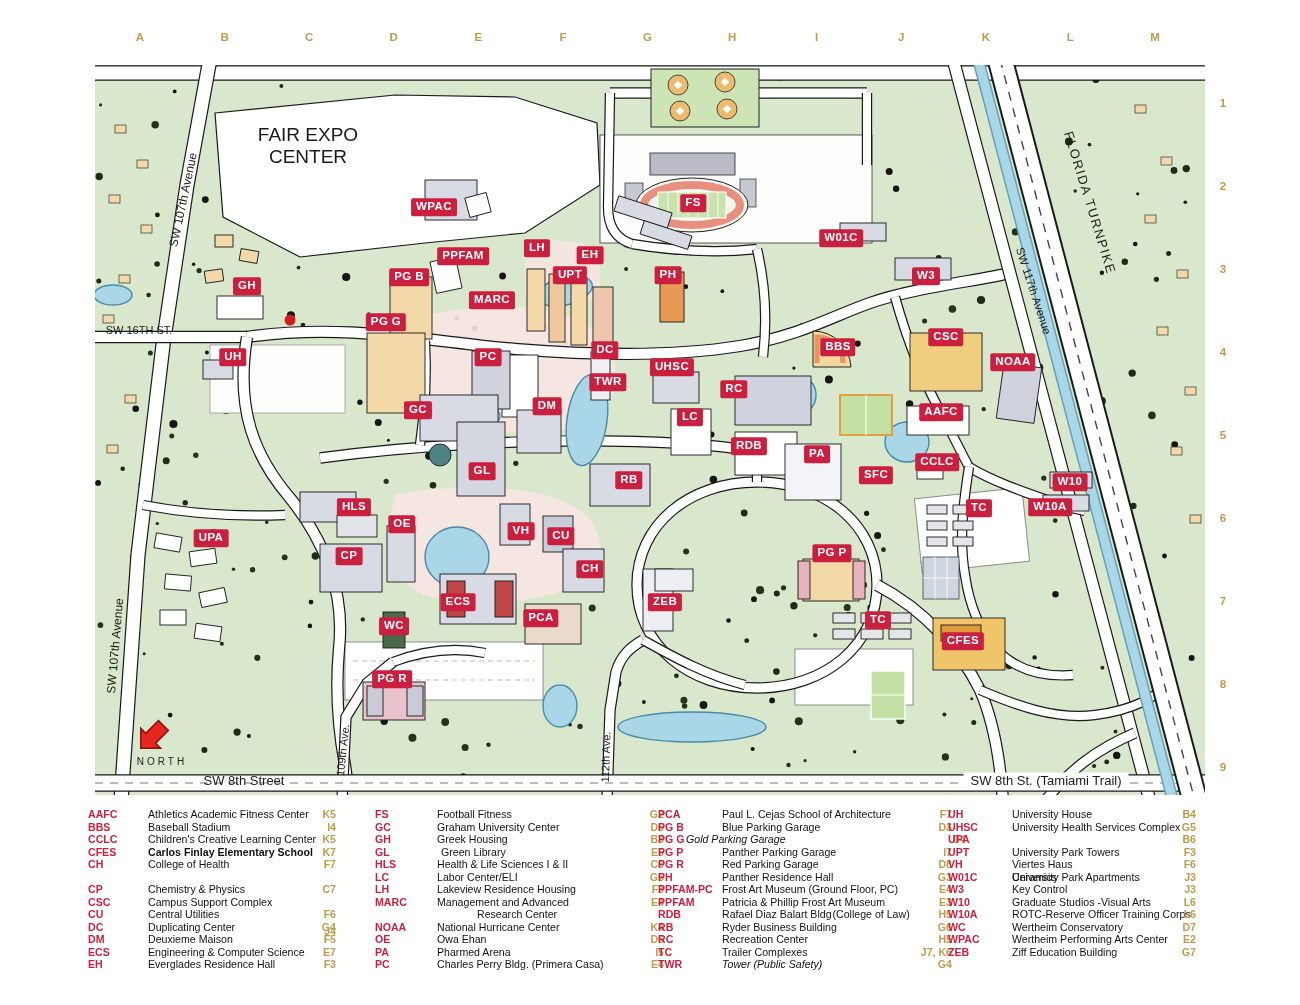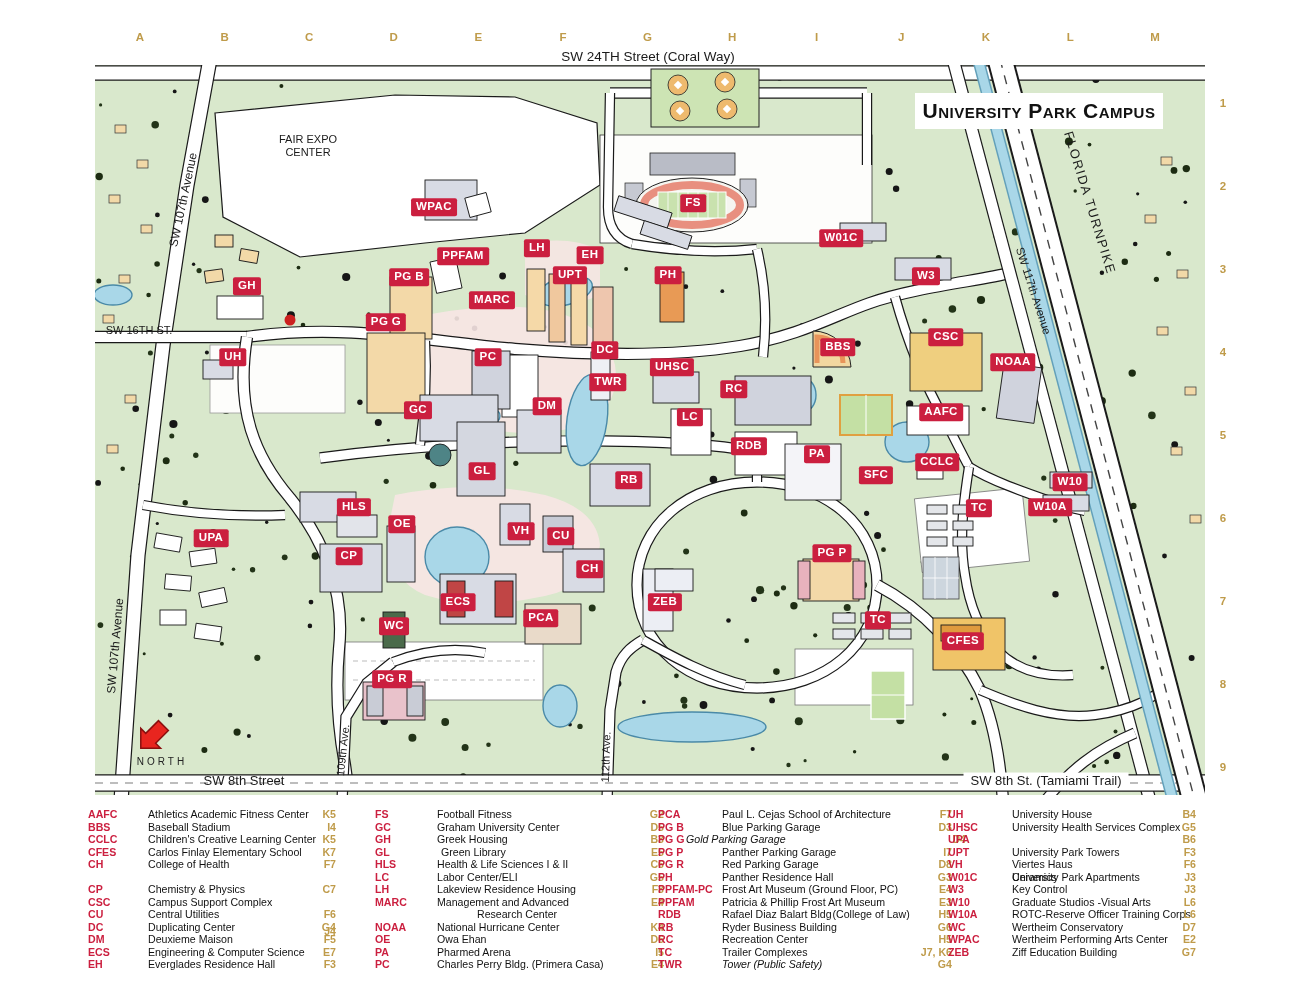--- a/index.html
+++ b/index.html
@@ -17,21 +17,20 @@
   .legend span{position:absolute;white-space:nowrap;font-size:10.6px;line-height:12.5px;}
   .leg-a{color:#cb1f3f;font-weight:bold;font-size:11px;}
   .leg-n{color:#111;}
   .leg-s{font-size:8.5px;color:#111;}
   .leg-g{color:#bf9b4a;font-weight:bold;text-align:right;}
 </style>
 </head>
 <body>
 
 <div id="page">
-  <div id="topstreet">SW 24TH Street (Coral Way)</div>
   <div id="maparea">
       <svg width="1110" height="730" viewBox="0 0 1110 730">
         <rect x="0" y="0" width="1110" height="730" fill="#d9e8cc"></rect>
         <circle cx="646.4" cy="377.1" r="3.9" fill="#161616"></circle>
         <circle cx="775.6" cy="542.7" r="3.3" fill="#1d2c12"></circle>
         <circle cx="251.2" cy="212.0" r="4.1" fill="#161616"></circle>
         <circle cx="788.5" cy="484.7" r="2.4" fill="#1d2c12"></circle>
         <circle cx="943.3" cy="604.2" r="2.7" fill="#161616"></circle>
         <circle cx="312.1" cy="605.5" r="1.6" fill="#1d2c12"></circle>
         <circle cx="850.4" cy="691.9" r="3.6" fill="#233418"></circle>
@@ -440,21 +439,20 @@
         <rect x="794" y="548" width="22" height="10" fill="#e4e6ea" stroke="#1a1a1a" stroke-width="0.9"></rect>
         <rect x="738" y="564" width="22" height="10" fill="#e4e6ea" stroke="#1a1a1a" stroke-width="0.9"></rect>
         <rect x="766" y="564" width="22" height="10" fill="#e4e6ea" stroke="#1a1a1a" stroke-width="0.9"></rect>
         <rect x="794" y="564" width="22" height="10" fill="#e4e6ea" stroke="#1a1a1a" stroke-width="0.9"></rect>
         <circle cx="345" cy="390" r="11" fill="#4e8486" stroke="#1a1a1a" stroke-width="0.9"></circle>
         <g transform="translate(67,662) rotate(135)">
           <path d="M-2,-7 L16,-7 L16,-14 L30,0 L16,14 L16,7 L-2,7 Z" fill="#e8251f" stroke="#8a0f0f" stroke-width="1.5"></path>
         </g>
       </svg>
     </div>
-  <div id="titlebox">University Park Campus</div>
   <div id="northlabel">NORTH</div>
   <div id="labels-layer">
       <div class="badge" style="left: 434px; top: 207px;">WPAC</div>
       <div class="badge" style="left: 693px; top: 203px;">FS</div>
       <div class="badge" style="left: 841px; top: 238px;">W01C</div>
       <div class="badge" style="left: 537px; top: 248px;">LH</div>
       <div class="badge" style="left: 463px; top: 256px;">PPFAM</div>
       <div class="badge" style="left: 590px; top: 255px;">EH</div>
       <div class="badge" style="left: 570px; top: 275px;">UPT</div>
       <div class="badge" style="left: 668px; top: 275px;">PH</div>
@@ -493,21 +491,21 @@
       <div class="badge" style="left: 832px; top: 553px;">PG P</div>
       <div class="badge" style="left: 349px; top: 556px;">CP</div>
       <div class="badge" style="left: 590px; top: 569px;">CH</div>
       <div class="badge" style="left: 458px; top: 602px;">ECS</div>
       <div class="badge" style="left: 665px; top: 602px;">ZEB</div>
       <div class="badge" style="left: 541px; top: 618px;">PCA</div>
       <div class="badge" style="left: 878px; top: 620px;">TC</div>
       <div class="badge" style="left: 394px; top: 626px;">WC</div>
       <div class="badge" style="left: 963px; top: 641px;">CFES</div>
       <div class="badge" style="left: 392px; top: 679px;">PG R</div>
-      <div class="slabel" style="left: 308px; top: 146px; font-size: 11px; transform: translate(-50%, -50%);">FAIR EXPO
+      <div class="slabel" style="left: 308px; top: 146px; font-size: 19px; transform: translate(-50%, -50%);">FAIR EXPO
 CENTER</div>
       <div class="slabel" style="left: 184px; top: 200px; font-size: 12px; transform: translate(-50%, -50%) rotate(-78deg);">SW 107th Avenue</div>
       <div class="slabel" style="left: 116px; top: 646px; font-size: 12px; transform: translate(-50%, -50%) rotate(-85deg);">SW 107th Avenue</div>
       <div class="slabel" style="left: 139px; top: 330px; font-size: 11px; transform: translate(-50%, -50%);">SW 16TH ST.</div>
       <div class="slabel" style="left: 244px; top: 781px; font-size: 13px; transform: translate(-50%, -50%);">SW 8th Street</div>
       <div class="slabel" style="left: 343px; top: 750px; font-size: 11px; transform: translate(-50%, -50%) rotate(-84deg);">109th Ave.</div>
       <div class="slabel" style="left: 606px; top: 757px; font-size: 11px; transform: translate(-50%, -50%) rotate(-88deg);">112th Ave.</div>
       <div class="slabel" style="left: 1046px; top: 781px; font-size: 13px; transform: translate(-50%, -50%); background: rgb(255, 255, 255); padding: 1px 7px;">SW 8th St. (Tamiami Trail)</div>
       <div class="slabel" style="left: 1033px; top: 291px; font-size: 11.5px; transform: translate(-50%, -50%) rotate(72deg);">SW 117th Avenue</div>
       <div class="slabel" style="left: 1089px; top: 203px; font-size: 13px; transform: translate(-50%, -50%) rotate(73deg); letter-spacing: 1.5px;">FLORIDA TURNPIKE</div>
@@ -540,21 +538,21 @@
       <span class="leg-a" style="left: 88px; top: 808px;">AAFC</span>
       <span class="leg-n" style="left: 148px; top: 808px;">Athletics Academic Fitness Center</span>
       <span class="leg-g" style="left: 266px; top: 808px; width: 70px;">K5</span>
       <span class="leg-a" style="left: 88px; top: 820.5px;">BBS</span>
       <span class="leg-n" style="left: 148px; top: 820.5px;">Baseball Stadium</span>
       <span class="leg-g" style="left: 266px; top: 820.5px; width: 70px;">I4</span>
       <span class="leg-a" style="left: 88px; top: 833px;">CCLC</span>
       <span class="leg-n" style="left: 148px; top: 833px;">Children's Creative Learning Center</span>
       <span class="leg-g" style="left: 266px; top: 833px; width: 70px;">K5</span>
       <span class="leg-a" style="left: 88px; top: 845.5px;">CFES</span>
-      <span class="leg-n" style="left: 148px; top: 845.5px;">Carlos Finlay Elementary School</span>
+      <span class="leg-n" style="left: 148px; top: 845.5px; font-weight: bold;">Carlos Finlay Elementary School</span>
       <span class="leg-g" style="left: 266px; top: 845.5px; width: 70px;">K7</span>
       <span class="leg-a" style="left: 88px; top: 858px;">CH</span>
       <span class="leg-n" style="left: 148px; top: 858px;">College of Health</span>
       <span class="leg-g" style="left: 266px; top: 858px; width: 70px;">F7</span>
       <span class="leg-a" style="left: 88px; top: 883px;">CP</span>
       <span class="leg-n" style="left: 148px; top: 883px;">Chemistry &amp; Physics</span>
       <span class="leg-g" style="left: 266px; top: 883px; width: 70px;">C7</span>
       <span class="leg-a" style="left: 88px; top: 895.5px;">CSC</span>
       <span class="leg-n" style="left: 148px; top: 895.5px;">Campus Support Complex</span>
       <span class="leg-g" style="left: 266px; top: 895.5px; width: 70px; margin-top: 29px;">J4</span>

